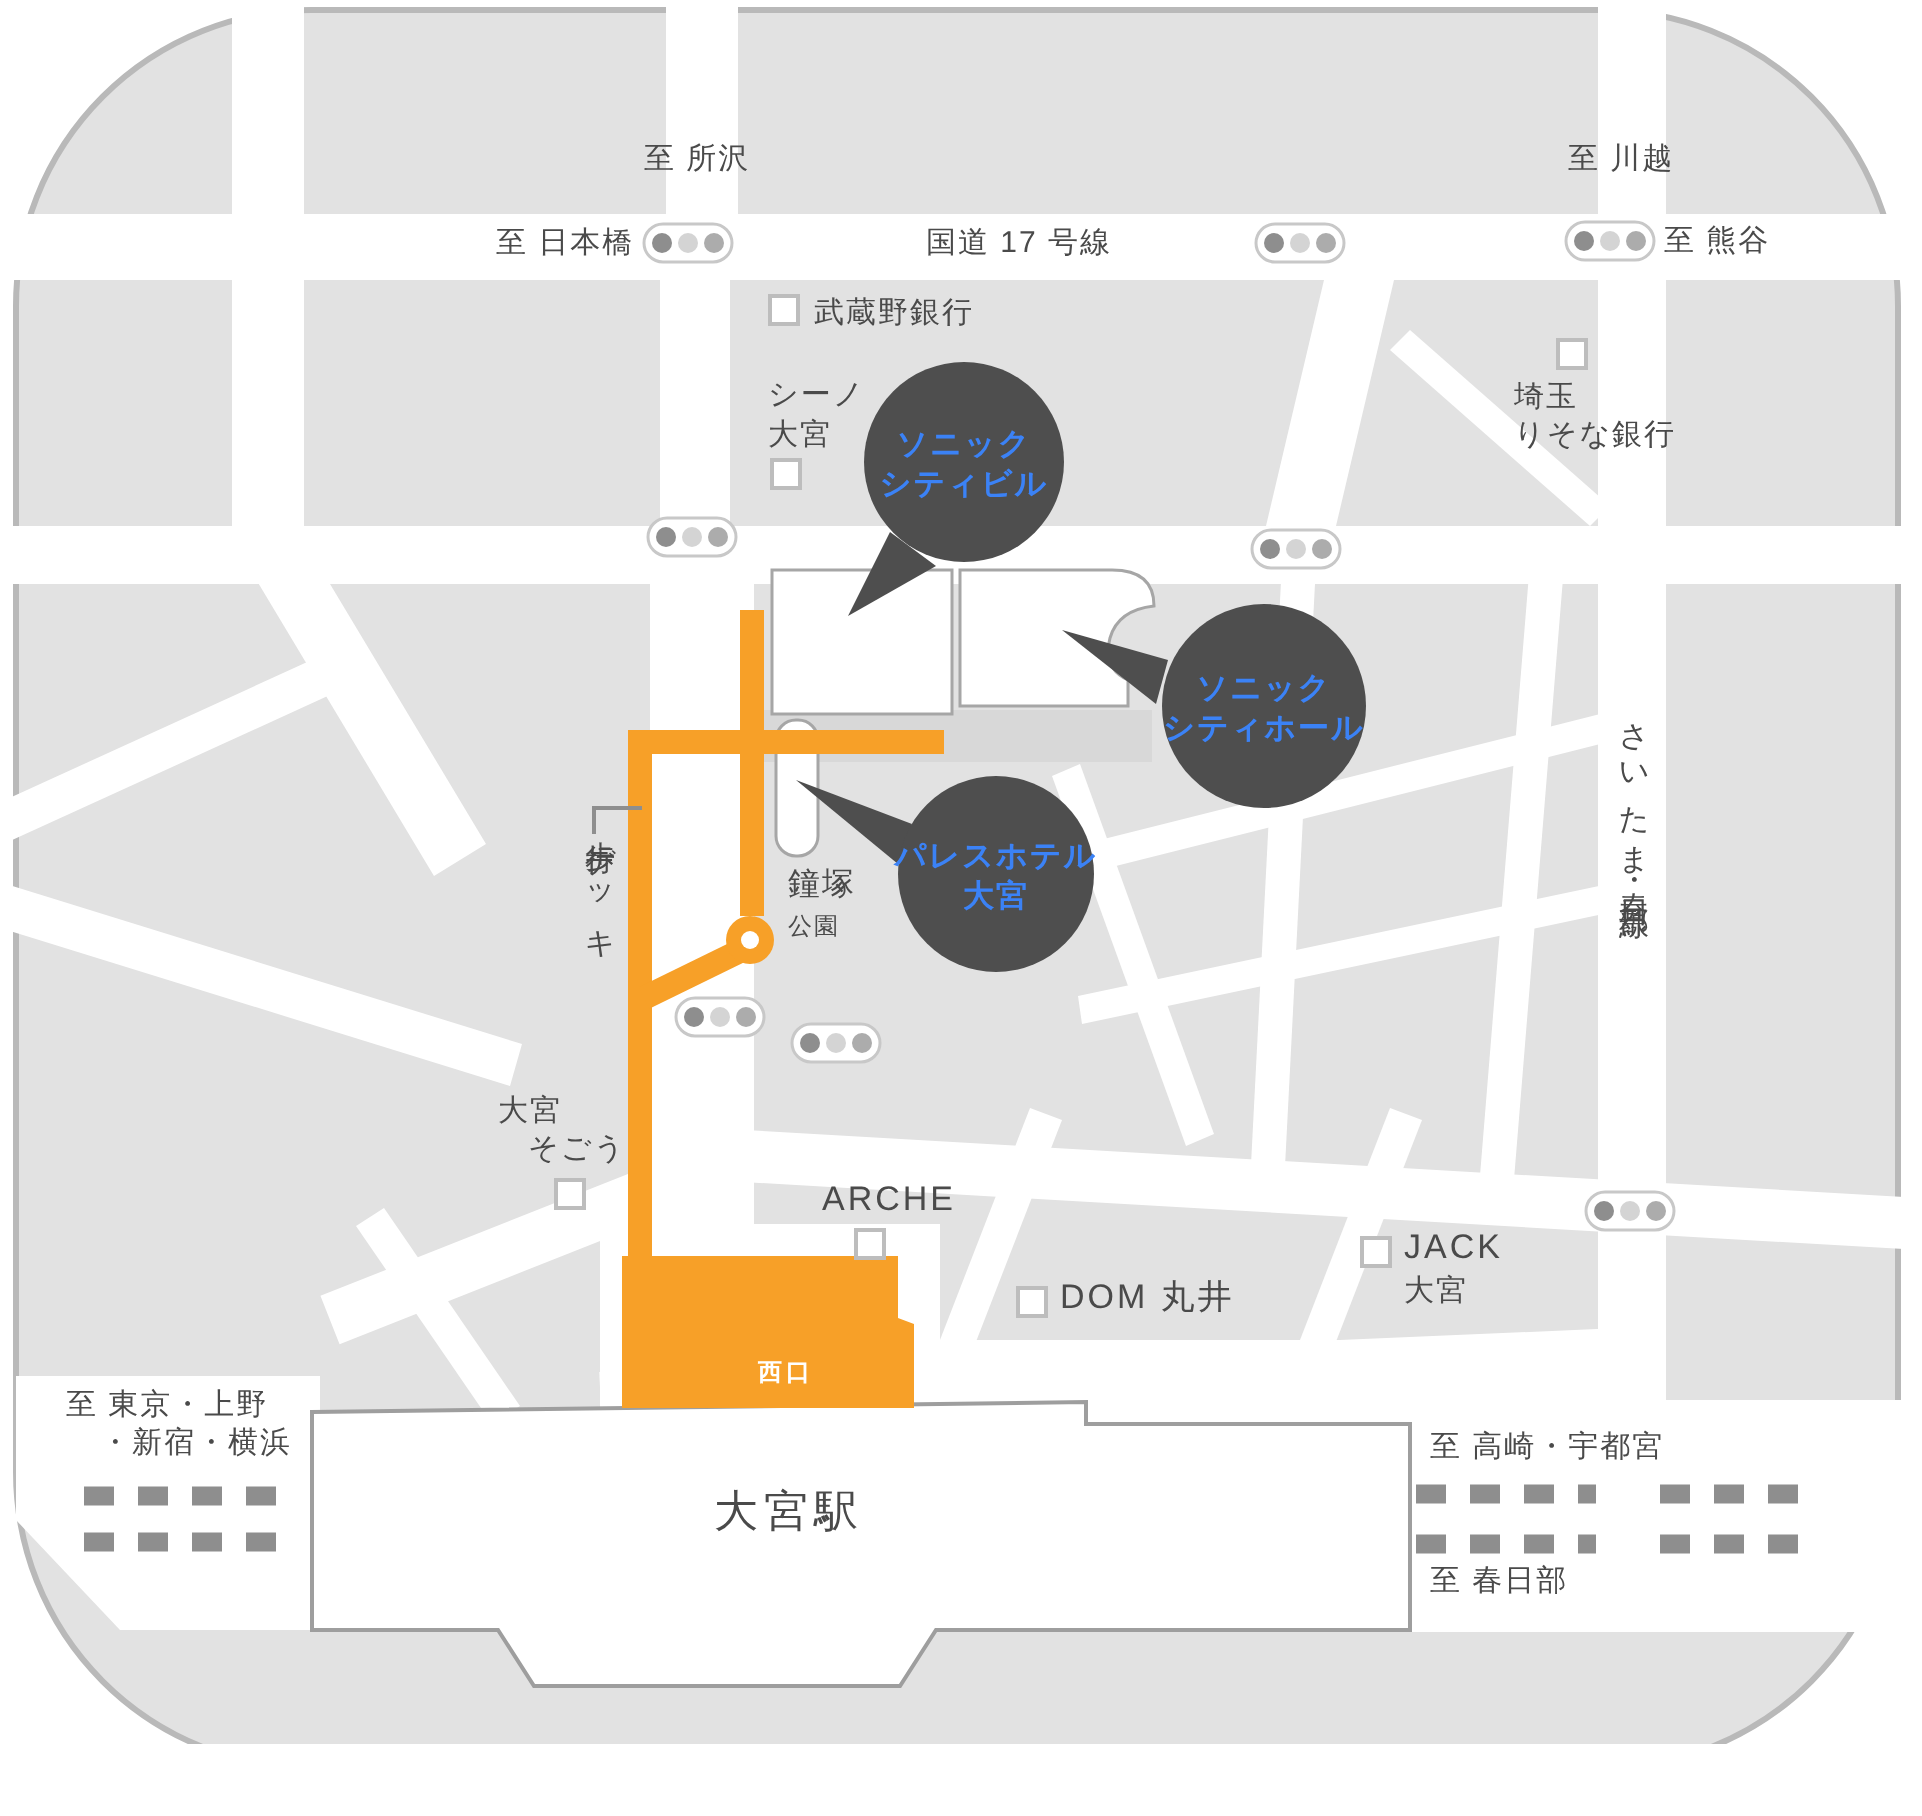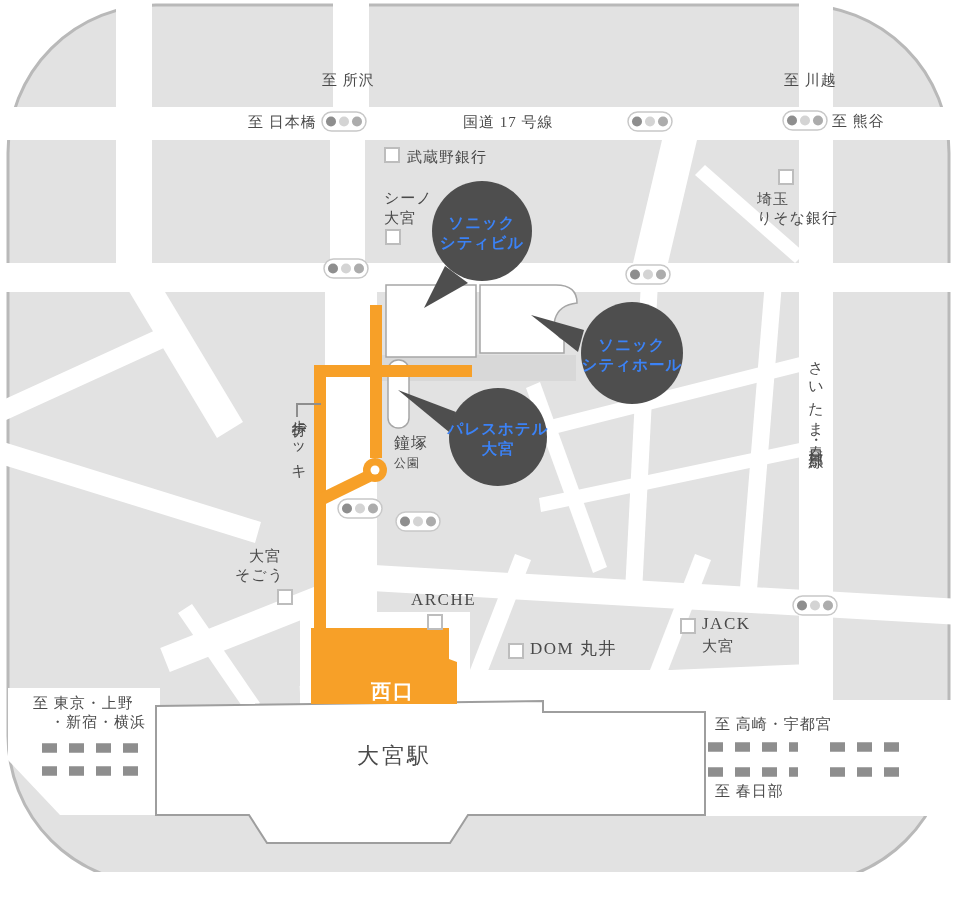--- a/index.html
+++ b/index.html
@@ -1,34 +1,34 @@
 <!DOCTYPE html>
 <html><head>
 <meta charset="utf-8">
 <style>
   html,body{margin:0;padding:0;background:#ffffff;}
   #stage{
     position:relative;width:961px;height:872px;background:#ffffff;overflow:hidden;
-    font-family:Liberation Serif, serif;
+    font-family:Liberation Sans, sans-serif;
   }
   #stage svg{position:absolute;left:0;top:0;}
   .map-text{
     position:absolute;color:#4A4A4A;font-size:15px;line-height:18px;
     white-space:nowrap;letter-spacing:1px;
   }
   .vtext{
     writing-mode:vertical-rl;text-orientation:upright;letter-spacing:3px;
   }
   .bubble-label{
     position:absolute;color:#3b82f6;font-weight:bold;font-size:15.5px;line-height:20px;
     text-align:center;transform:translateX(-50%);letter-spacing:1px;
   }
   .store{font-size:17px;letter-spacing:1.5px;}
   .west-exit{
-    position:absolute;color:#ffffff;font-size:20px;font-weight:bold;letter-spacing:2px;
+    position:absolute;color:#ffffff;font-size:12px;font-weight:bold;letter-spacing:2px;
     transform:translateX(-50%);
   }
   .station-name{font-size:22px;letter-spacing:3px;}
   .sq{
     position:absolute;width:16px;height:16px;background:#ffffff;border:2px solid #BDBDBD;
     box-sizing:border-box;
   }
 </style>
 </head>
 <body>
@@ -203,21 +203,21 @@
 <div class="map-text" style="left:407px;top:148px;">武蔵野銀行</div>
 <div class="map-text" style="left:384px;top:189px;">シーノ</div>
 <div class="map-text" style="left:384px;top:209px;">大宮</div>
 <div class="map-text" style="left:757px;top:190px;text-align:right;">埼玉</div>
 <div class="map-text" style="left:757px;top:209px;">りそな銀行</div>
 <div class="map-text" style="left:394px;top:434px;font-size:16px;">鐘塚</div>
 <div class="map-text" style="left:394px;top:454px;font-size:12px;">公園</div>
 <div class="map-text vtext" style="left:290px;top:408px;">歩行デッキ</div>
 <div class="map-text vtext" style="left:807px;top:351px;">さいたま・春日部線</div>
 <div class="map-text" style="left:249px;top:547px;">大宮</div>
-<div class="map-text" style="left:235px;top:566px;">そごう</div>
+<div class="map-text" style="left:264px;top:566px;">そごう</div>
 <div class="map-text store" style="left:411px;top:591px;">ARCHE</div>
 <div class="map-text store" style="left:530px;top:640px;">DOM 丸井</div>
 <div class="map-text store" style="left:702px;top:615px;">JACK</div>
 <div class="map-text" style="left:702px;top:637px;">大宮</div>
 <div class="west-exit" style="left:393px;top:678px;">西口</div>
 <div class="map-text station-name" style="left:347px;top:747px;margin-left:10px;">大宮駅</div>
 <div class="map-text" style="left:33px;top:694px;">至 東京・上野</div>
 <div class="map-text" style="left:50px;top:713px;">・新宿・横浜</div>
 <div class="map-text" style="left:715px;top:715px;">至 高崎・宇都宮</div>
 <div class="map-text" style="left:715px;top:782px;">至 春日部</div>

